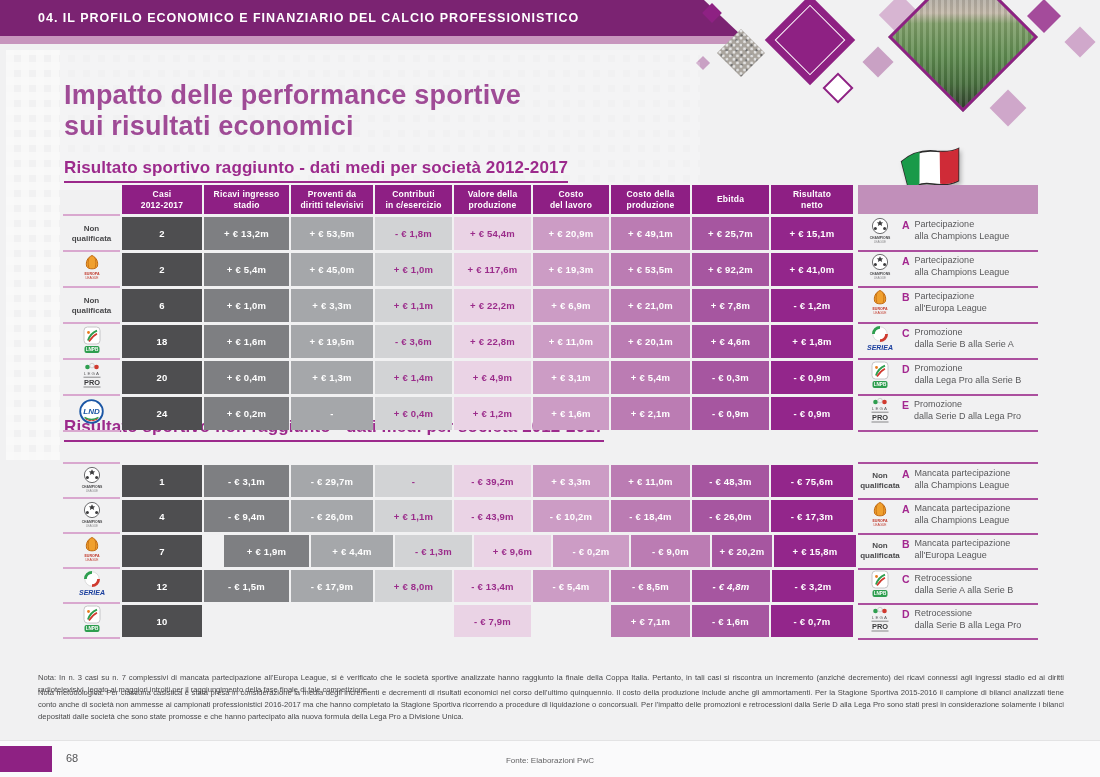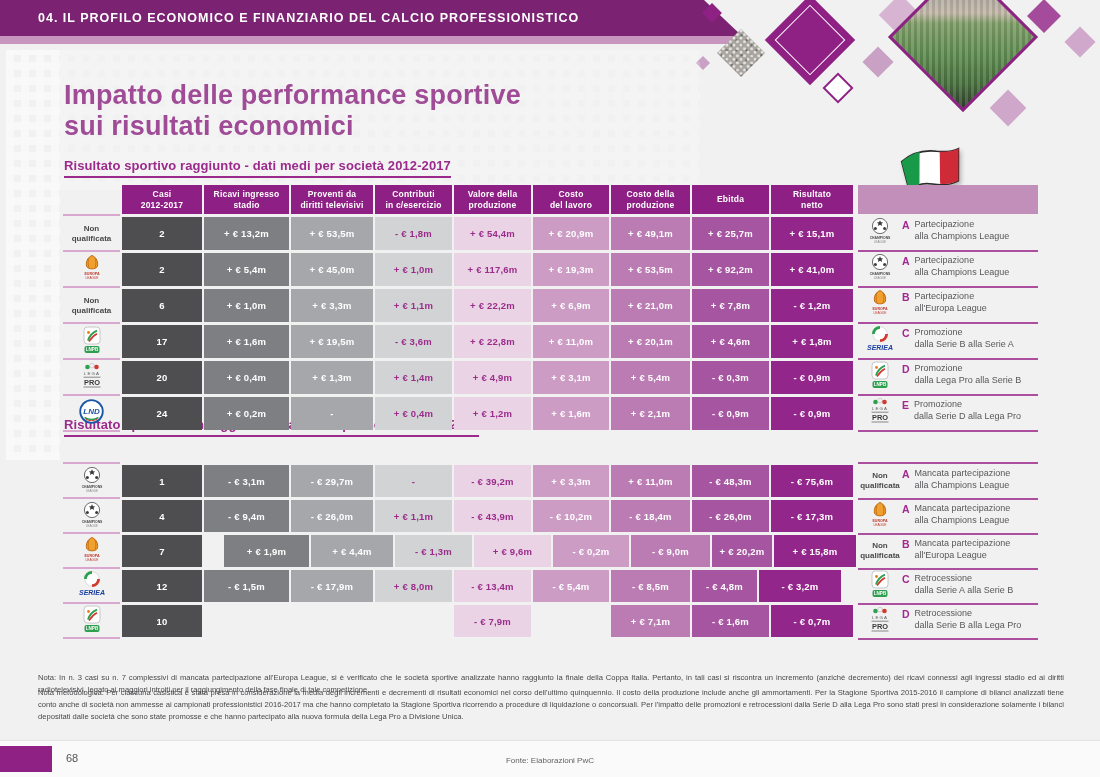--- a/index.html
+++ b/index.html
@@ -45,21 +45,21 @@
   .pattern { position:absolute; opacity:.55; pointer-events:none;
     background-image:
       repeating-linear-gradient(0deg, rgba(255,255,255,.9) 0 8px, transparent 8px 15px),
       repeating-linear-gradient(90deg, rgba(255,255,255,.9) 0 8px, transparent 8px 15px);
     background-blend-mode:overlay; }
   .pat-left { left:6px; top:50px; width:54px; height:410px; }
   .pat-title { left:60px; top:50px; width:640px; height:140px; opacity:.22; }
   
   .page-title { position:absolute; left:64px; top:80px; color:#9f4b96;
     font-size:27px; font-weight:bold; line-height:1.13; letter-spacing:.2px; }
-  .section-heading { position:absolute; color:#9c2a8c; font-size:13px; font-weight:bold;
+  .section-heading { position:absolute; color:#9c2a8c; font-size:17px; font-weight:bold;
     border-bottom:2px solid #9c2a8c; padding-bottom:3px; letter-spacing:.1px; }
   .sh-1 { left:64px; top:158px; }
   .sh-2 { left:64px; top:417px; }
   
   .table-block { position:absolute; left:63px; width:975px; }
   #table-0 { top:185px; }
   #table-1 { top:465px; }
   .tbl-inner { position:absolute; left:0; top:0; display:flex; }
   .left-col { width:57px; margin-right:2px; display:flex; flex-direction:column; }
   .grid-col { display:flex; flex-direction:column; }
@@ -280,21 +280,21 @@
             <div class="cell c1" style="width: 85px;">+ € 1,0m</div>
             <div class="cell c2" style="width: 82px;">+ € 3,3m</div>
             <div class="cell c3" style="width: 77px;">+ € 1,1m</div>
             <div class="cell c4" style="width: 77px;">+ € 22,2m</div>
             <div class="cell c5" style="width: 76px;">+ € 6,9m</div>
             <div class="cell c6" style="width: 79px;">+ € 21,0m</div>
             <div class="cell c7" style="width: 77px;">+ € 7,8m</div>
             <div class="cell c8" style="width: 82px;">- € 1,2m</div>
           </div>
           <div class="row drow">
-            <div class="cell c0" style="width: 80px;">17</div>
+            <div class="cell c0" style="width: 80px;">18</div>
             <div class="cell c1" style="width: 85px;">+ € 1,6m</div>
             <div class="cell c2" style="width: 82px;">+ € 19,5m</div>
             <div class="cell c3" style="width: 77px;">- € 3,6m</div>
             <div class="cell c4" style="width: 77px;">+ € 22,8m</div>
             <div class="cell c5" style="width: 76px;">+ € 11,0m</div>
             <div class="cell c6" style="width: 79px;">+ € 20,1m</div>
             <div class="cell c7" style="width: 77px;">+ € 4,6m</div>
             <div class="cell c8" style="width: 82px;">+ € 1,8m</div>
           </div>
           <div class="row drow">
@@ -509,21 +509,21 @@
             <div class="cell c8" style="width: 82px;">+ € 15,8m</div>
           </div>
           <div class="row drow">
             <div class="cell c0" style="width: 80px;">12</div>
             <div class="cell c1" style="width: 85px;">- € 1,5m</div>
             <div class="cell c2" style="width: 82px;">- € 17,9m</div>
             <div class="cell c3" style="width: 77px;">+ € 8,0m</div>
             <div class="cell c4" style="width: 77px;">- € 13,4m</div>
             <div class="cell c5" style="width: 76px;">- € 5,4m</div>
             <div class="cell c6" style="width: 79px;">- € 8,5m</div>
-            <div class="cell c7" style="width: 65px;">- € 4,8m</div>
+            <div class="cell c7" style="width: 78px; font-style: italic;">- € 4,8m</div>
             <div class="cell c8" style="width: 82px;">- € 3,2m</div>
           </div>
           <div class="row drow">
             <div class="cell c0" style="width: 80px;">10</div>
             <div class="cell blank" style="width: 85px;"></div>
             <div class="cell blank" style="width: 82px;"></div>
             <div class="cell blank" style="width: 77px;"></div>
             <div class="cell c4" style="width: 77px;">- € 7,9m</div>
             <div class="cell blank" style="width: 76px;"></div>
             <div class="cell c6" style="width: 79px;">+ € 7,1m</div>

